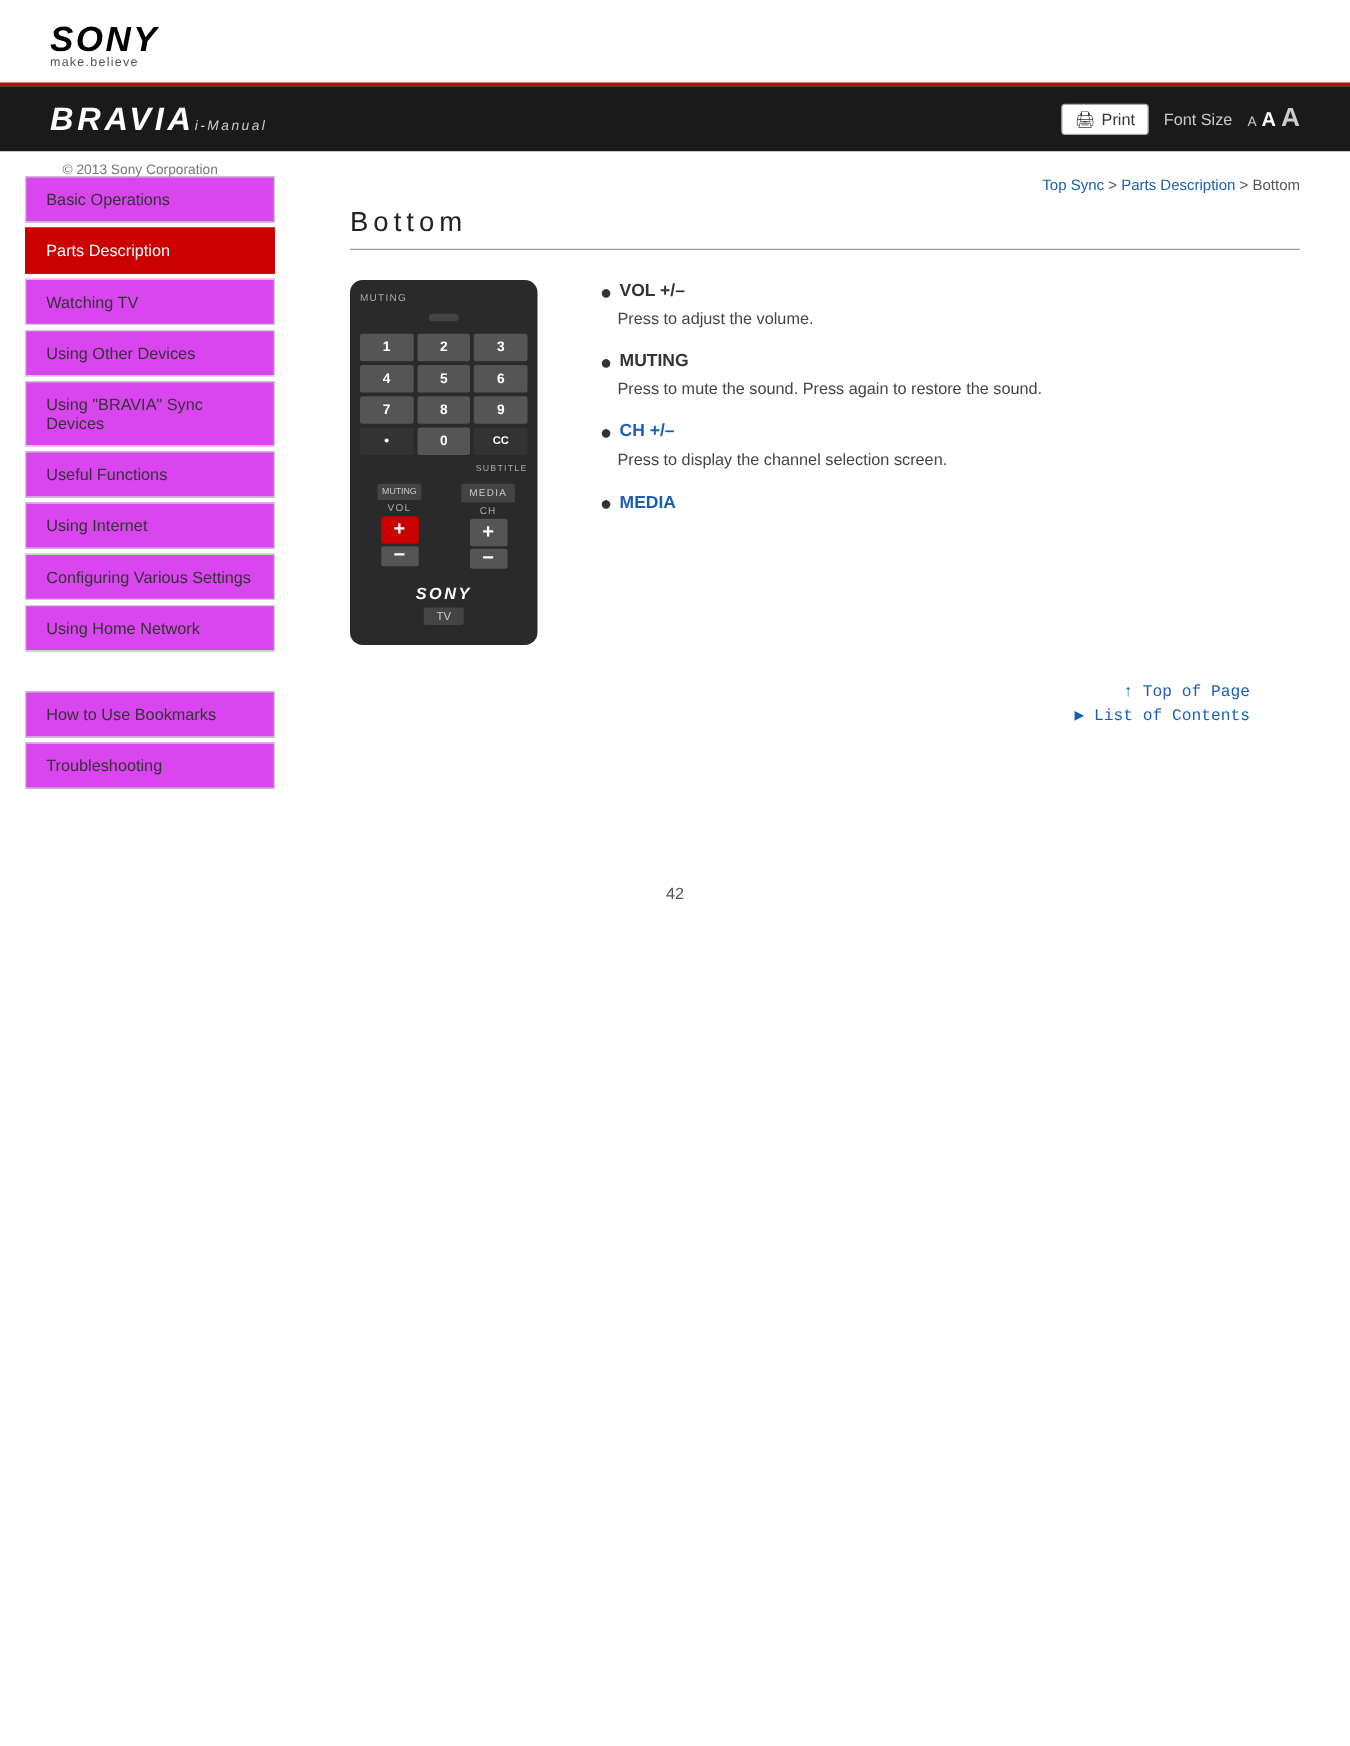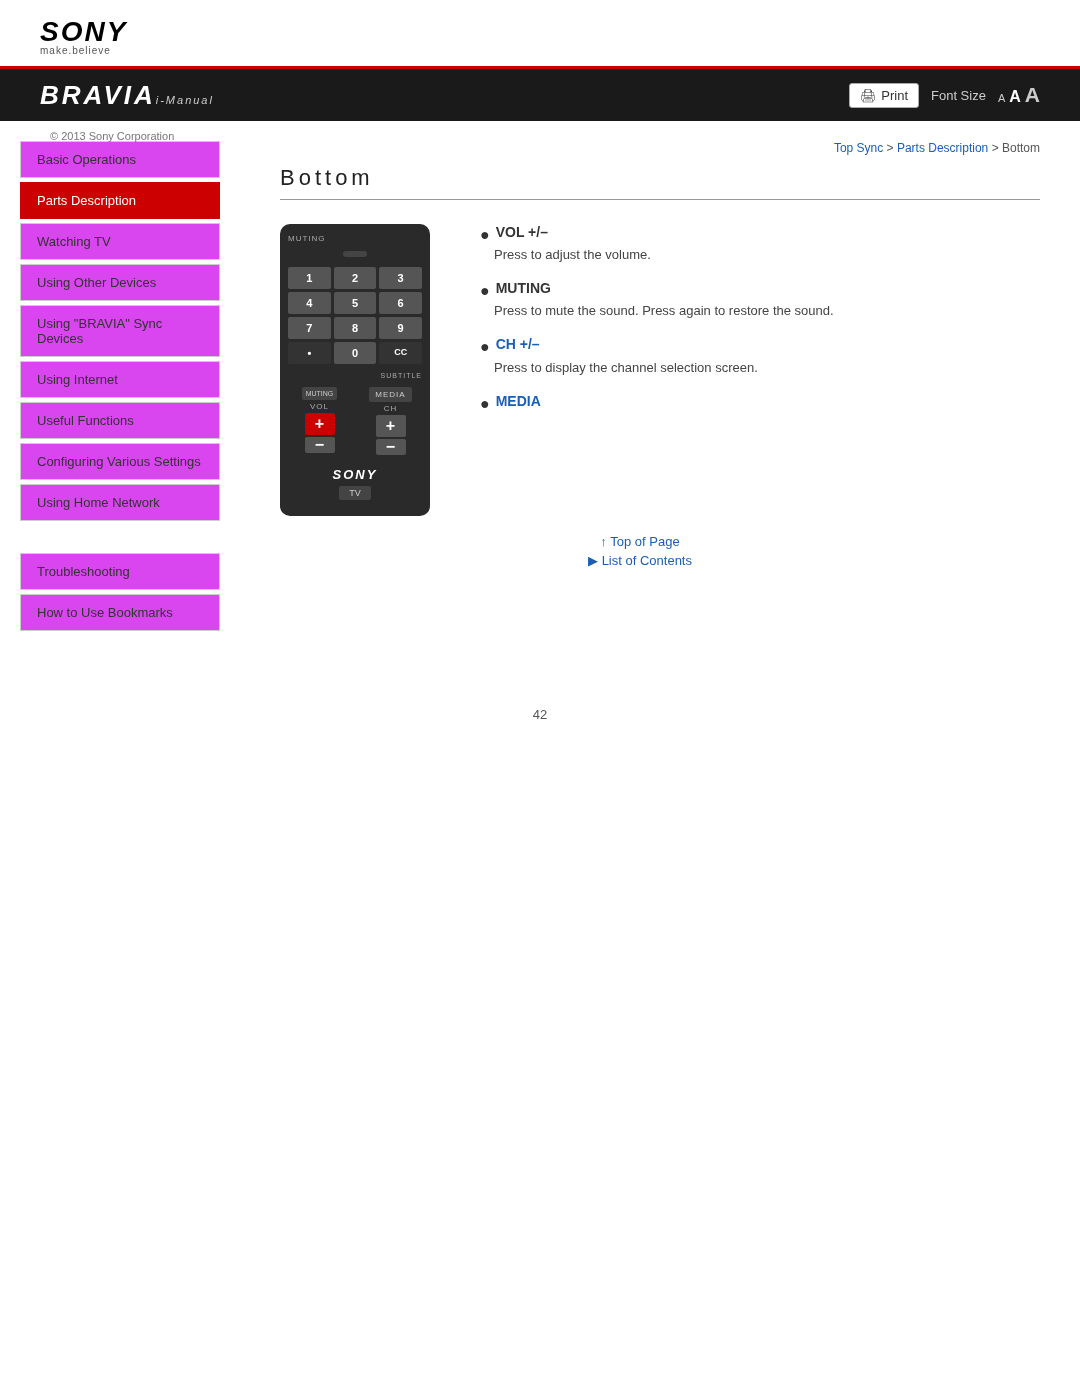--- a/index.html
+++ b/index.html
@@ -277,23 +277,24 @@
     .desc-title.blue { color: #1a5fb4; }
     .desc-text {
       font-size: 13px;
       color: #444;
       margin-top: 3px;
       padding-left: 14px;
     }
 
     
     .footer-links {
-      text-align: center;
-      margin-top: 18px;
+      text-align: right;
+      margin-top: 30px;
       padding-right: 40px;
+      font-family: Liberation Mono, monospace;
     }
     .footer-links a {
       color: #1a5fb4;
       text-decoration: none;
       font-size: 13px;
       display: block;
       margin-bottom: 4px;
     }
     .top-of-page-link::before {
       content: "↑ ";
@@ -364,39 +365,39 @@
         <div class="sidebar-item">
           <span>Watching TV</span>
         </div>
         <div class="sidebar-item">
           <span>Using Other Devices</span>
         </div>
         <div class="sidebar-item">
           <span>Using "BRAVIA" Sync Devices</span>
         </div>
         <div class="sidebar-item">
+          <span>Useful Functions</span>
+        </div>
+        <div class="sidebar-item">
           <span>Using Internet</span>
-        </div>
-        <div class="sidebar-item">
-          <span>Useful Functions</span>
         </div>
         <div class="sidebar-item">
           <span>Configuring Various Settings</span>
         </div>
         <div class="sidebar-item">
           <span>Using Home Network</span>
         </div>
       </div>
       <div class="sidebar-divider"></div>
       <div class="sidebar-group">
         <div class="sidebar-item">
+          <span>How to Use Bookmarks</span>
+        </div>
+        <div class="sidebar-item">
           <span>Troubleshooting</span>
-        </div>
-        <div class="sidebar-item">
-          <span>How to Use Bookmarks</span>
         </div>
       </div>
     </div>
 
     <div class="content">
 
       <div class="breadcrumb">
         <a href="#">Top Sync</a>
         <span> &gt; </span>
         <a href="#">Parts Description</a>

